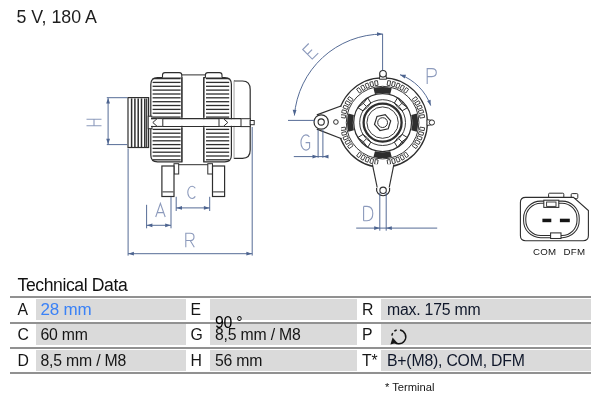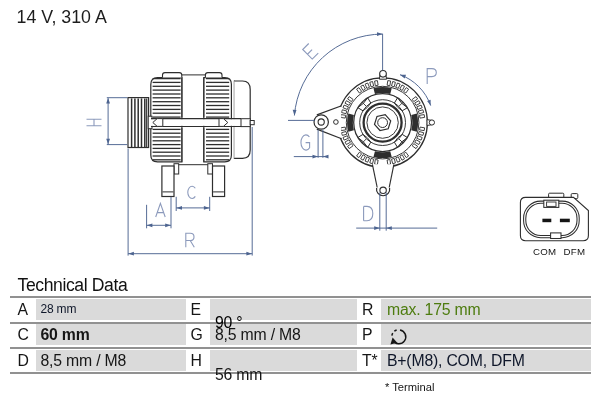--- a/index.html
+++ b/index.html
@@ -1,18 +1,18 @@
 <!DOCTYPE html>
 <html><head><meta charset="utf-8">
 <style>
 html,body{margin:0;padding:0;width:600px;height:400px;background:#fff;overflow:hidden}
 body{font-family:"Liberation Sans",sans-serif;position:relative}
 </style></head>
 <body>
-<div style="position:absolute;left:16.5px;top:7px;font-size:17.8px;color:#1d1d1d">14 V, 310 A</div>
+<div style="position:absolute;left:16.5px;top:7px;font-size:17.8px;color:#1d1d1d">5 V, 180 A</div>
 <svg style="position:absolute;left:0;top:0" width="600" height="400" viewBox="0 0 600 400">
 <rect x="128.0" y="97.6" width="20.6" height="49.9" fill="#fff" stroke="#2e2e2e" stroke-width="1.2"></rect>
 <line x1="131.6" y1="98.4" x2="131.6" y2="147.1" stroke="#2e2e2e" stroke-width="1.5"></line>
 <line x1="134.9" y1="98.4" x2="134.9" y2="147.1" stroke="#2e2e2e" stroke-width="1.5"></line>
 <line x1="138.2" y1="98.4" x2="138.2" y2="147.1" stroke="#2e2e2e" stroke-width="1.5"></line>
 <line x1="141.5" y1="98.4" x2="141.5" y2="147.1" stroke="#2e2e2e" stroke-width="1.5"></line>
 <line x1="144.8" y1="98.4" x2="144.8" y2="147.1" stroke="#2e2e2e" stroke-width="1.5"></line>
 <line x1="146.7" y1="98.4" x2="146.7" y2="147.1" stroke="#2e2e2e" stroke-width="1.2"></line>
 <path d="M150.8,84.5 Q150.8,77.6 157.5,77.6 L181.9,77.6 L181.9,161.8 L157.5,161.8 Q150.8,161.8 150.8,155 Z" fill="#fff" stroke="#2e2e2e" stroke-width="1.2"></path>
 <path d="M203.8,77.6 L224.8,77.6 Q231.4,77.6 231.4,84.3 L231.4,155 Q231.4,161.8 224.8,161.8 L203.8,161.8 Z" fill="#fff" stroke="#2e2e2e" stroke-width="1.2"></path>
@@ -224,34 +224,34 @@
 <div style="position:absolute;left:36.0px;top:298.9px;width:149.8px;height:21.2px;background:#dadada"></div>
 <div style="position:absolute;left:210.0px;top:298.9px;width:147.0px;height:21.2px;background:#dadada"></div>
 <div style="position:absolute;left:381.0px;top:298.9px;width:210.0px;height:21.2px;background:#dadada"></div>
 <div style="position:absolute;left:36.0px;top:324.3px;width:149.8px;height:21.2px;background:#dadada"></div>
 <div style="position:absolute;left:210.0px;top:324.3px;width:147.0px;height:21.2px;background:#dadada"></div>
 <div style="position:absolute;left:381.0px;top:324.3px;width:210.0px;height:21.2px;background:#dadada"></div>
 <div style="position:absolute;left:36.0px;top:349.7px;width:149.8px;height:21.2px;background:#dadada"></div>
 <div style="position:absolute;left:210.0px;top:349.7px;width:147.0px;height:21.2px;background:#dadada"></div>
 <div style="position:absolute;left:381.0px;top:349.7px;width:210.0px;height:21.2px;background:#dadada"></div>
 <div style="position:absolute;left:17.5px;top:298.9px;height:21.2px;line-height:21.2px;font-size:15.8px;font-weight:normal;letter-spacing:-0.2px;color:#161616;white-space:nowrap">A</div>
-<div style="position:absolute;left:40.5px;top:298.9px;height:21.2px;line-height:21.2px;font-size:12px;font-weight:normal;letter-spacing:-0.2px;color:#0f172a;white-space:nowrap">28 mm</div>
+<div style="position:absolute;left:40.5px;top:298.9px;height:21.2px;line-height:21.2px;font-size:17px;font-weight:normal;letter-spacing:-0.2px;color:#3b82f6;white-space:nowrap">28 mm</div>
 <div style="position:absolute;left:190.5px;top:298.9px;height:21.2px;line-height:21.2px;font-size:15.8px;font-weight:normal;letter-spacing:-0.2px;color:#161616;white-space:nowrap">E</div>
 <div style="position:absolute;left:215.0px;top:312px;height:37px;line-height:21.2px;font-size:15.8px;font-weight:normal;letter-spacing:-0.2px;color:#000000;white-space:nowrap">90 °</div>
 <div style="position:absolute;left:362.0px;top:298.9px;height:21.2px;line-height:21.2px;font-size:15.8px;font-weight:normal;letter-spacing:-0.2px;color:#161616;white-space:nowrap">R</div>
-<div style="position:absolute;left:387.0px;top:298.9px;height:25px;line-height:21.2px;font-size:15.8px;font-weight:normal;letter-spacing:-0.2px;color:#4d7c0f;white-space:nowrap">max. 175 mm</div>
+<div style="position:absolute;left:387.0px;top:298.9px;height:25px;line-height:21.2px;font-size:15.8px;font-weight:normal;letter-spacing:-0.2px;color:#0f172a;white-space:nowrap">max. 175 mm</div>
 <div style="position:absolute;left:17.5px;top:324.3px;height:21.2px;line-height:21.2px;font-size:15.8px;font-weight:normal;letter-spacing:-0.2px;color:#161616;white-space:nowrap">C</div>
-<div style="position:absolute;left:40.5px;top:324.3px;height:32px;line-height:21.2px;font-size:15.8px;font-weight:bold;letter-spacing:-0.2px;color:#161616;white-space:nowrap">60 mm</div>
+<div style="position:absolute;left:40.5px;top:324.3px;height:32px;line-height:21.2px;font-size:15.8px;font-weight:normal;letter-spacing:-0.2px;color:#161616;white-space:nowrap">60 mm</div>
 <div style="position:absolute;left:190.5px;top:324.3px;height:21.2px;line-height:21.2px;font-size:15.8px;font-weight:normal;letter-spacing:-0.2px;color:#161616;white-space:nowrap">G</div>
 <div style="position:absolute;left:215.0px;top:324.3px;height:21.2px;line-height:21.2px;font-size:15.8px;font-weight:normal;letter-spacing:-0.2px;color:#161616;white-space:nowrap">8,5 mm / M8</div>
 <div style="position:absolute;left:362.0px;top:324.3px;height:21.2px;line-height:21.2px;font-size:15.8px;font-weight:normal;letter-spacing:-0.2px;color:#161616;white-space:nowrap">P</div>
 <div style="position:absolute;left:17.5px;top:349.7px;height:21.2px;line-height:21.2px;font-size:15.8px;font-weight:normal;letter-spacing:-0.2px;color:#161616;white-space:nowrap">D</div>
 <div style="position:absolute;left:40.5px;top:349.7px;height:21.2px;line-height:21.2px;font-size:15.8px;font-weight:normal;letter-spacing:-0.2px;color:#161616;white-space:nowrap">8,5 mm / M8</div>
 <div style="position:absolute;left:190.5px;top:349.7px;height:21.2px;line-height:21.2px;font-size:15.8px;font-weight:normal;letter-spacing:-0.2px;color:#161616;white-space:nowrap">H</div>
-<div style="position:absolute;left:215.0px;top:364px;height:21.2px;line-height:21.2px;font-size:15.8px;font-weight:normal;letter-spacing:-0.2px;color:#161616;white-space:nowrap">56 mm</div>
+<div style="position:absolute;left:215.0px;top:350px;height:21.2px;line-height:21.2px;font-size:15.8px;font-weight:normal;letter-spacing:-0.2px;color:#161616;white-space:nowrap">56 mm</div>
 <div style="position:absolute;left:362.0px;top:349.7px;height:21.2px;line-height:21.2px;font-size:15.8px;font-weight:normal;letter-spacing:-0.2px;color:#161616;white-space:nowrap">T*</div>
 <div style="position:absolute;left:387.0px;top:349.7px;height:21.2px;line-height:21.2px;font-size:15.8px;font-weight:normal;letter-spacing:-0.2px;color:#0f172a;white-space:nowrap">B+(M8), COM, DFM</div>
 <svg style="position:absolute;left:388px;top:328.4px" width="20" height="19" viewBox="0 0 20 19">
 <path d="M12.0,1.9 A7,7 0 1 1 4.7,12.3" fill="none" stroke="#161616" stroke-width="1.5"></path>
 <path d="M3.9,7.6 A7,7 0 0 1 9.0,1.9" fill="none" stroke="#161616" stroke-width="1.5" stroke-dasharray="2.6,2.4"></path>
 <polygon points="2.4,16.6 9.2,14.8 4.6,9.6" fill="#161616"></polygon>
 </svg>
 <div style="position:absolute;left:385px;top:381px;font-size:11.2px;color:#161616">* Terminal</div>
 
 </body></html>

